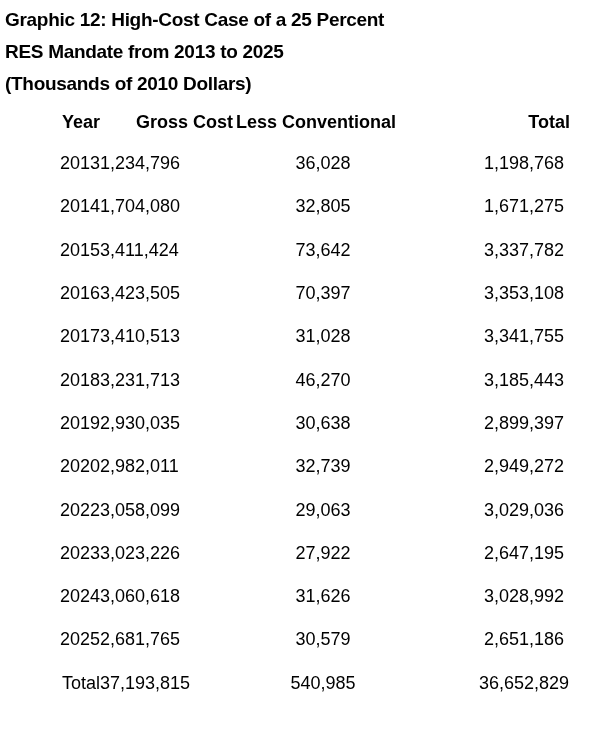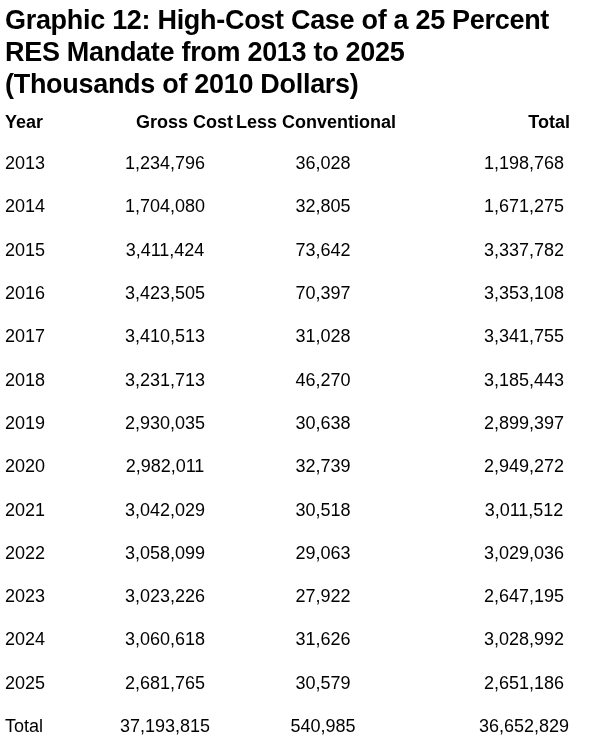--- a/index.html
+++ b/index.html
@@ -11,21 +11,21 @@
     position: relative;
     width: 600px;
     height: 742px;
     background: #ffffff;
     overflow: hidden;
     color: #000000;
     font-family: "Liberation Sans", sans-serif;
   }
   .graphic-title {
     margin: 4px 0 0 5px;
-    font-size: 27px;
+    font-size: 19px;
     line-height: 32px;
     font-weight: bold;
     letter-spacing: -0.3px;
     white-space: pre-line;
     color: #000000;
   }
   table.data-table {
     width: 600px;
     border-collapse: collapse;
     table-layout: fixed;
@@ -42,23 +42,23 @@
     height: 40px;
     vertical-align: middle;
     padding: 0;
   }
   td {
     font-weight: normal;
     height: 43.3px;
     vertical-align: middle;
     padding: 0;
   }
-  th.c1, td.c1 { text-align: left; padding-left: 5px; }
+  th.c1, td.c1 { text-align: right; padding-left: 5px; }
   th.c2 { text-align: right; padding-right: 3px; }
-  td.c2 { text-align: center; padding-right: 6px; }
+  td.c2 { text-align: left; padding-right: 6px; }
   th.c3 { text-align: left; padding-right: 3px; }
   td.c3 { text-align: center; padding-right: 46px; }
   th.c4 { text-align: right; padding-right: 30px; }
   td.c4 { text-align: center; padding-right: 8px; }
 </style>
 </head>
 <body>
 
 <div class="report-page">
   <h1 class="graphic-title">Graphic 12: High-Cost Case of a 25 Percent
@@ -123,26 +123,20 @@
           <td class="c3">30,638</td>
           <td class="c4">2,899,397</td>
         </tr>
         <tr>
           <td class="c1">2020</td>
           <td class="c2">2,982,011</td>
           <td class="c3">32,739</td>
           <td class="c4">2,949,272</td>
         </tr>
         <tr>
-          <td class="c1">2021</td>
-          <td class="c2">3,042,029</td>
-          <td class="c3">30,518</td>
-          <td class="c4">3,011,512</td>
-        </tr>
-        <tr>
           <td class="c1">2022</td>
           <td class="c2">3,058,099</td>
           <td class="c3">29,063</td>
           <td class="c4">3,029,036</td>
         </tr>
         <tr>
           <td class="c1">2023</td>
           <td class="c2">3,023,226</td>
           <td class="c3">27,922</td>
           <td class="c4">2,647,195</td>

